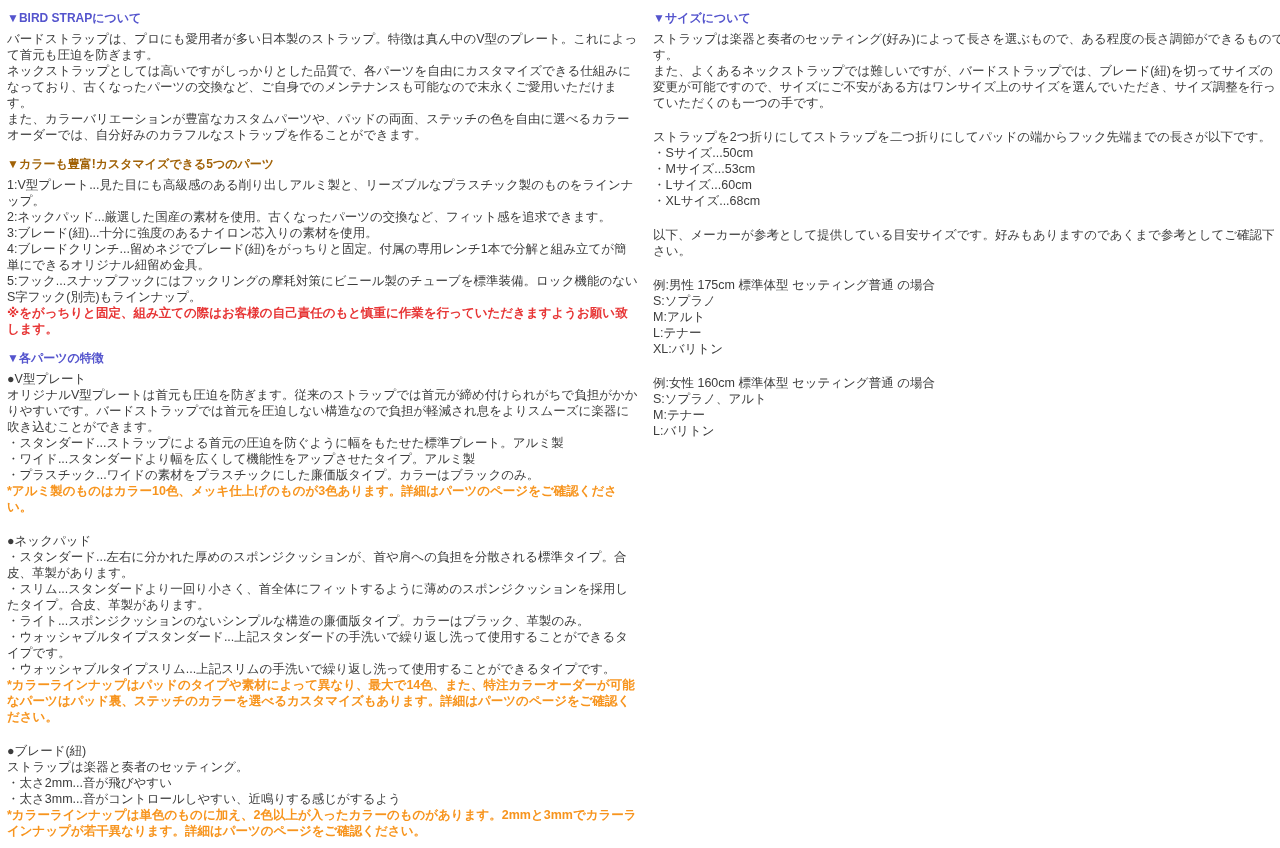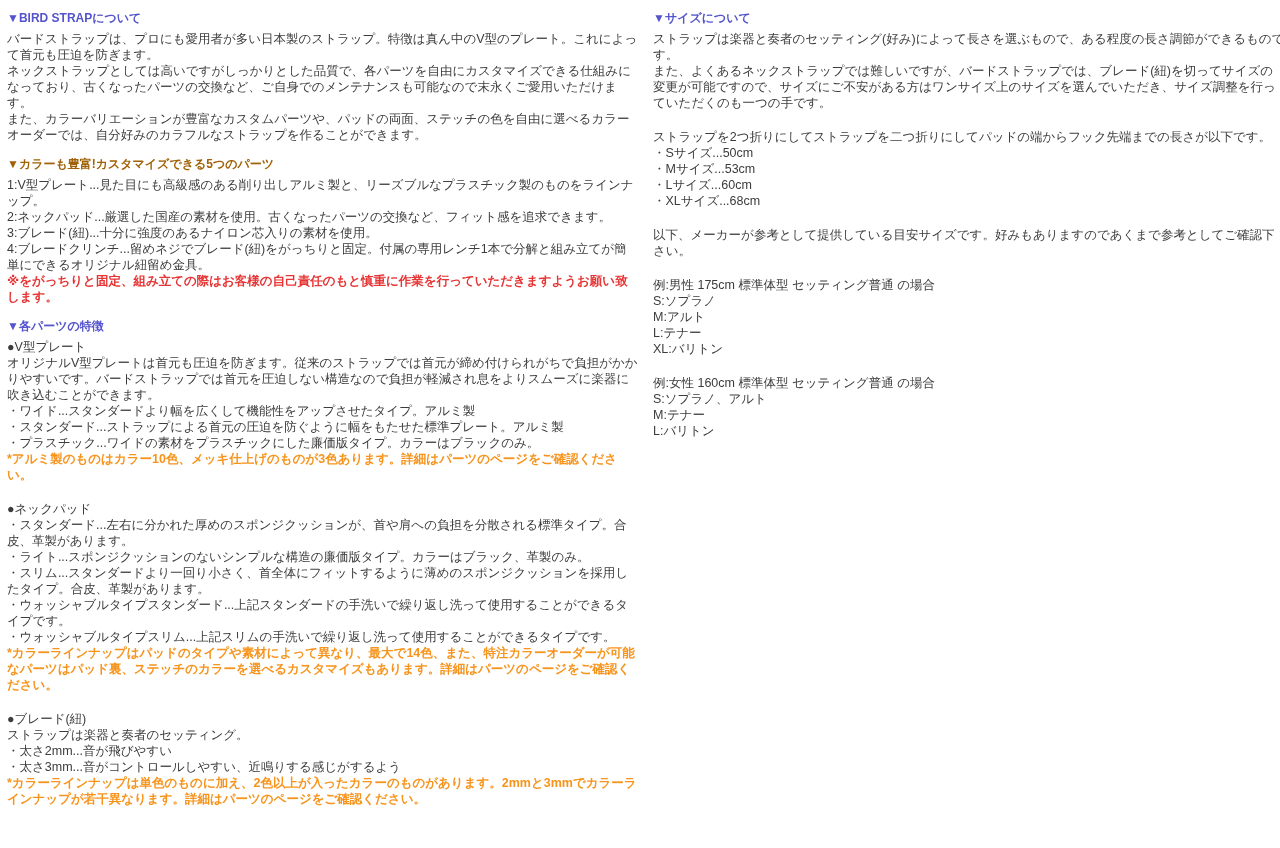--- a/index.html
+++ b/index.html
@@ -46,41 +46,42 @@
         <div class="line">バードストラップは、プロにも愛用者が多い日本製のストラップ。特徴は真ん中のV型のプレート。これによって首元も圧迫を防ぎます。</div>
         <div class="line">ネックストラップとしては高いですがしっかりとした品質で、各パーツを自由にカスタマイズできる仕組みになっており、古くなったパーツの交換など、ご自身でのメンテナンスも可能なので末永くご愛用いただけます。</div>
         <div class="line">また、カラーバリエーションが豊富なカスタムパーツや、パッドの両面、ステッチの色を自由に選べるカラーオーダーでは、自分好みのカラフルなストラップを作ることができます。</div>
       </div>
       <div class="h" style="color: #a16207;">▼カラーも豊富!カスタマイズできる5つのパーツ</div>
       <div class="block body">
         <div class="line">1:V型プレート...見た目にも高級感のある削り出しアルミ製と、リーズブルなプラスチック製のものをラインナップ。</div>
         <div class="line">2:ネックパッド...厳選した国産の素材を使用。古くなったパーツの交換など、フィット感を追求できます。</div>
         <div class="line">3:ブレード(紐)...十分に強度のあるナイロン芯入りの素材を使用。</div>
         <div class="line">4:ブレードクリンチ...留めネジでブレード(紐)をがっちりと固定。付属の専用レンチ1本で分解と組み立てが簡単にできるオリジナル紐留め金具。</div>
+        <div class="line">5:フック...スナップフックにはフックリングの摩耗対策にビニール製のチューブを標準装備。ロック機能のないS字フック(別売)もラインナップ。</div>
       </div>
       <div class="block red" style="color: rgb(231, 53, 53);">
         <div class="line">※をがっちりと固定、組み立ての際はお客様の自己責任のもと慎重に作業を行っていただきますようお願い致します。</div>
       </div>
       <div class="h" style="color: rgb(84, 84, 205);">▼各パーツの特徴</div>
       <div class="block body">
         <div class="line">●V型プレート</div>
         <div class="line">オリジナルV型プレートは首元も圧迫を防ぎます。従来のストラップでは首元が締め付けられがちで負担がかかりやすいです。バードストラップでは首元を圧迫しない構造なので負担が軽減され息をよりスムーズに楽器に吹き込むことができます。</div>
+        <div class="line">・スタンダード...ストラップによる首元の圧迫を防ぐように幅をもたせた標準プレート。アルミ製</div>
         <div class="line">・ワイド...スタンダードより幅を広くして機能性をアップさせたタイプ。アルミ製</div>
-        <div class="line">・スタンダード...ストラップによる首元の圧迫を防ぐように幅をもたせた標準プレート。アルミ製</div>
         <div class="line">・プラスチック...ワイドの素材をプラスチックにした廉価版タイプ。カラーはブラックのみ。</div>
       </div>
       <div class="block orange" style="color: rgb(247, 148, 29);">
         <div class="line">*アルミ製のものはカラー10色、メッキ仕上げのものが3色あります。詳細はパーツのページをご確認ください。</div>
       </div>
       <div class="gap"></div>
       <div class="block body">
         <div class="line">●ネックパッド</div>
         <div class="line">・スタンダード...左右に分かれた厚めのスポンジクッションが、首や肩への負担を分散される標準タイプ。合皮、革製があります。</div>
+        <div class="line">・スリム...スタンダードより一回り小さく、首全体にフィットするように薄めのスポンジクッションを採用したタイプ。合皮、革製があります。</div>
         <div class="line">・ライト...スポンジクッションのないシンプルな構造の廉価版タイプ。カラーはブラック、革製のみ。</div>
-        <div class="line">・スリム...スタンダードより一回り小さく、首全体にフィットするように薄めのスポンジクッションを採用したタイプ。合皮、革製があります。</div>
         <div class="line">・ウォッシャブルタイプスタンダード...上記スタンダードの手洗いで繰り返し洗って使用することができるタイプです。</div>
         <div class="line">・ウォッシャブルタイプスリム...上記スリムの手洗いで繰り返し洗って使用することができるタイプです。</div>
       </div>
       <div class="block orange" style="color: rgb(247, 148, 29);">
         <div class="line">*カラーラインナップはパッドのタイプや素材によって異なり、最大で14色、また、特注カラーオーダーが可能なパーツはパッド裏、ステッチのカラーを選べるカスタマイズもあります。詳細はパーツのページをご確認ください。</div>
       </div>
       <div class="gap"></div>
       <div class="block body">
         <div class="line">●ブレード(紐)</div>
         <div class="line">ストラップは楽器と奏者のセッティング。</div>

